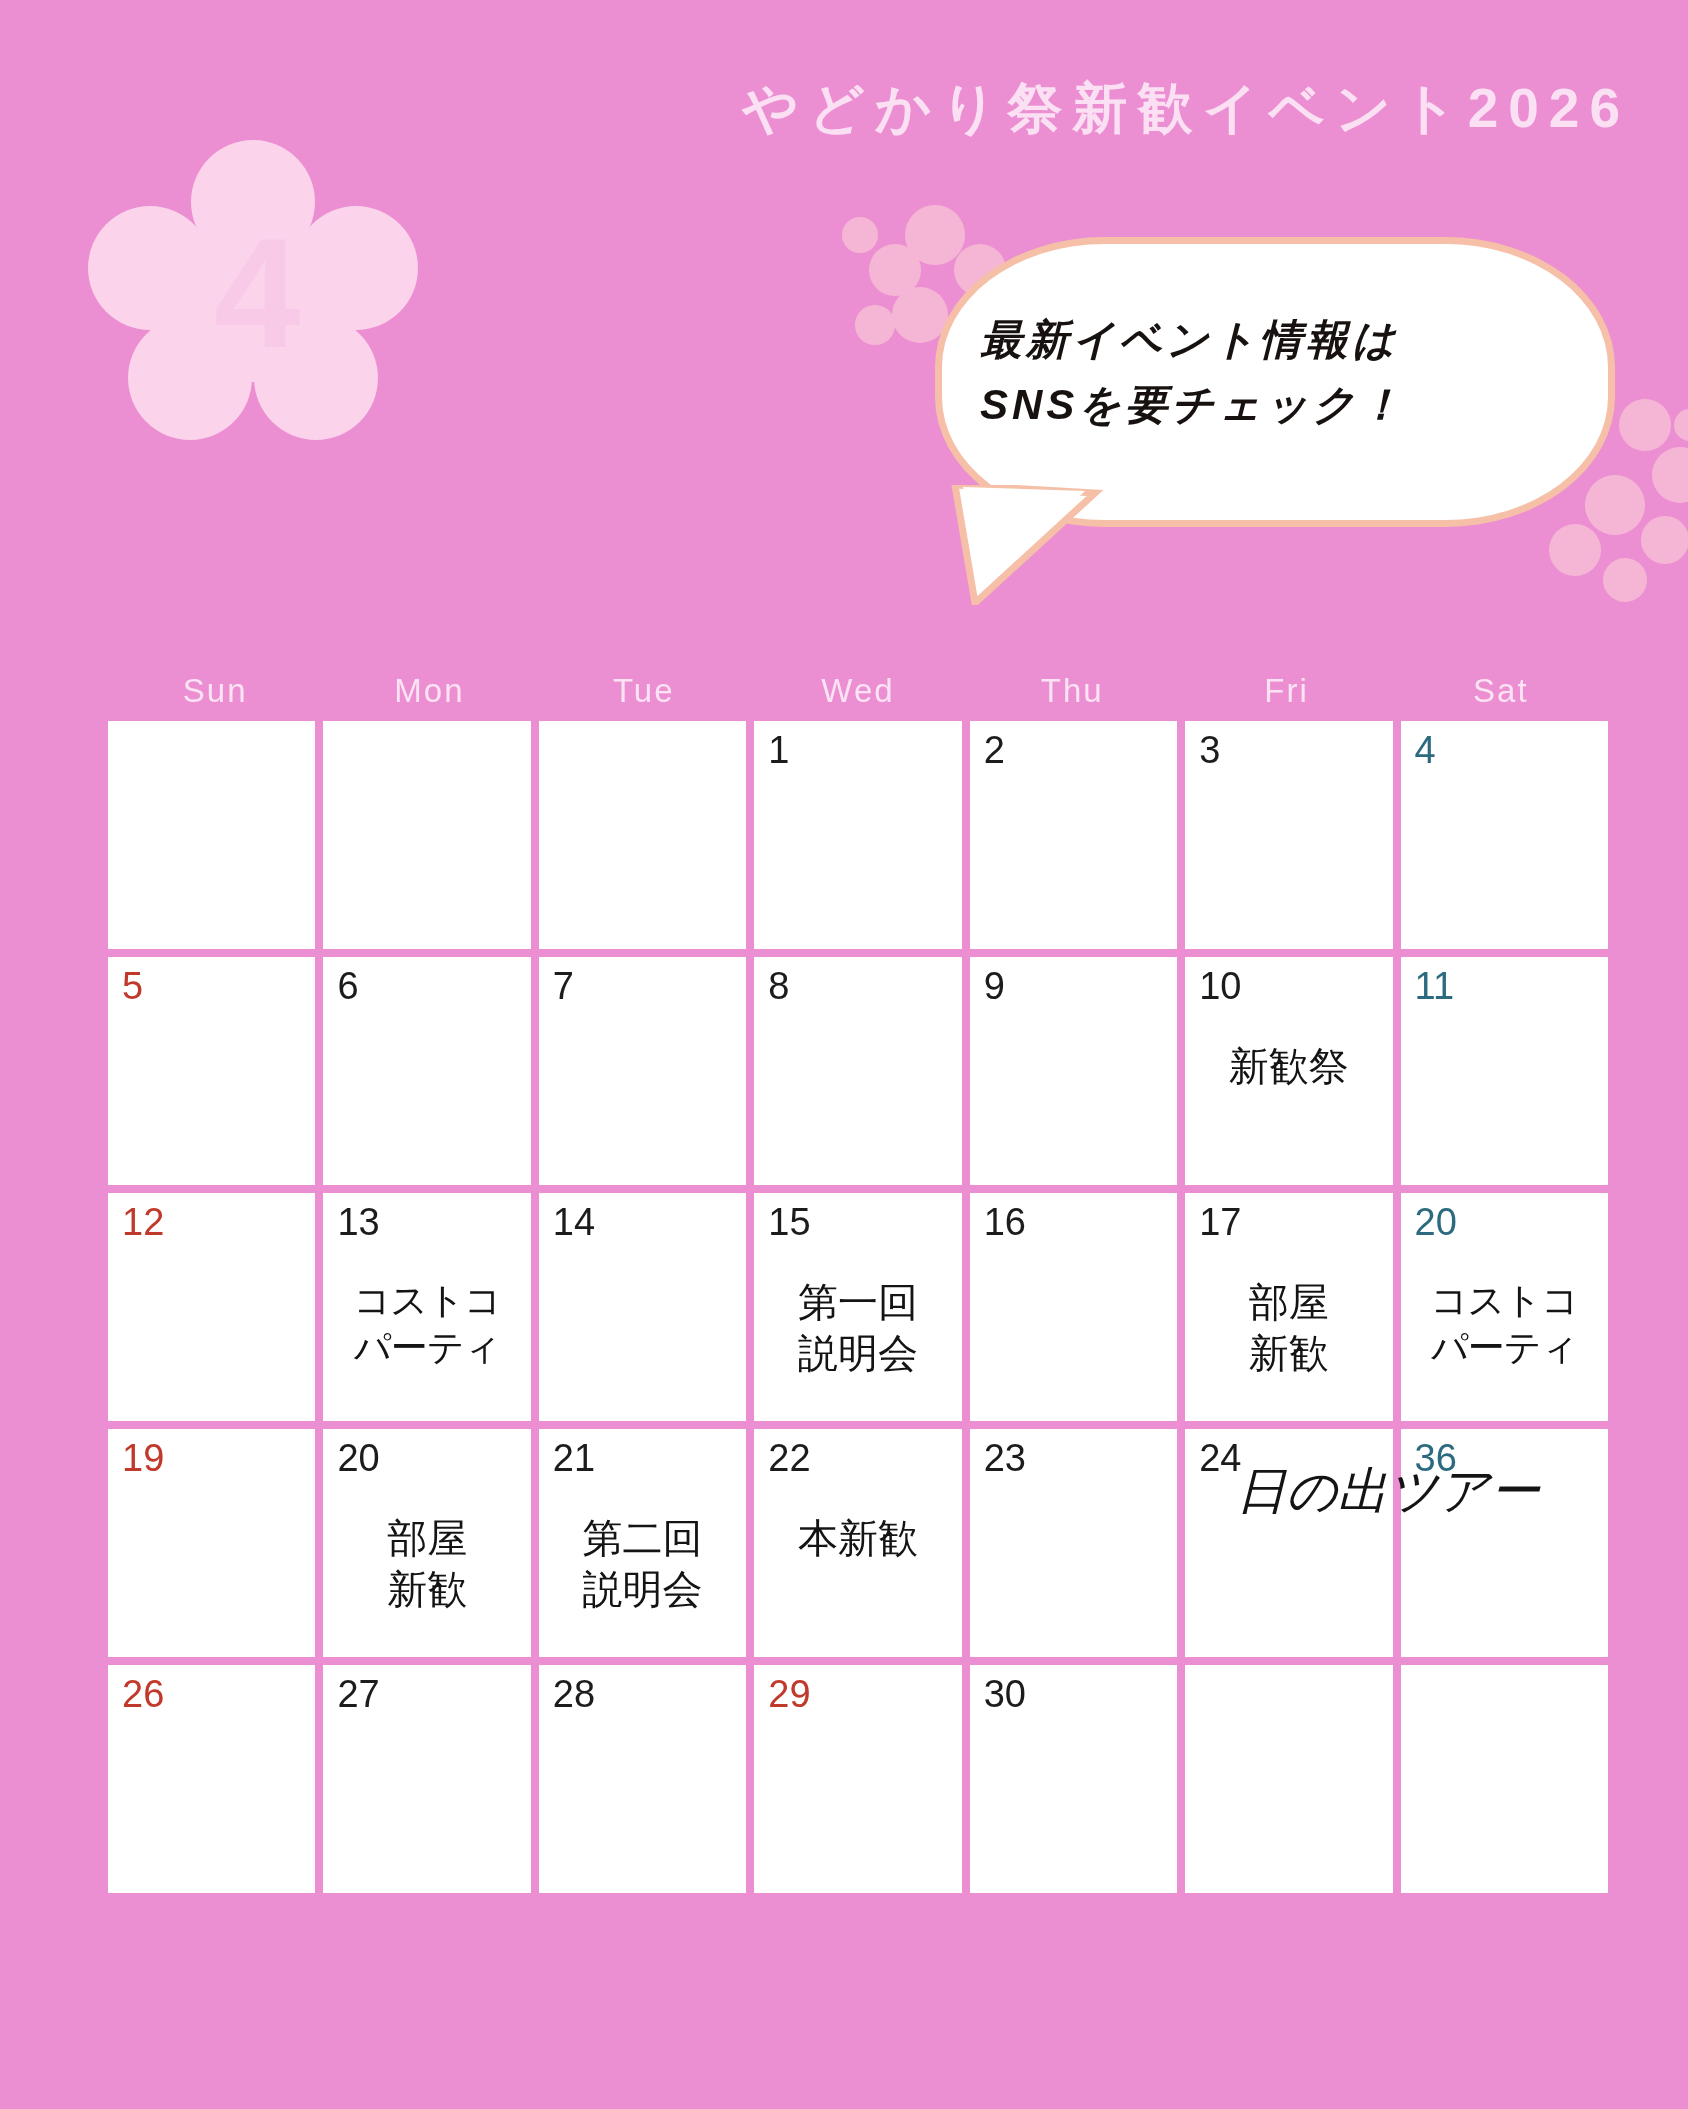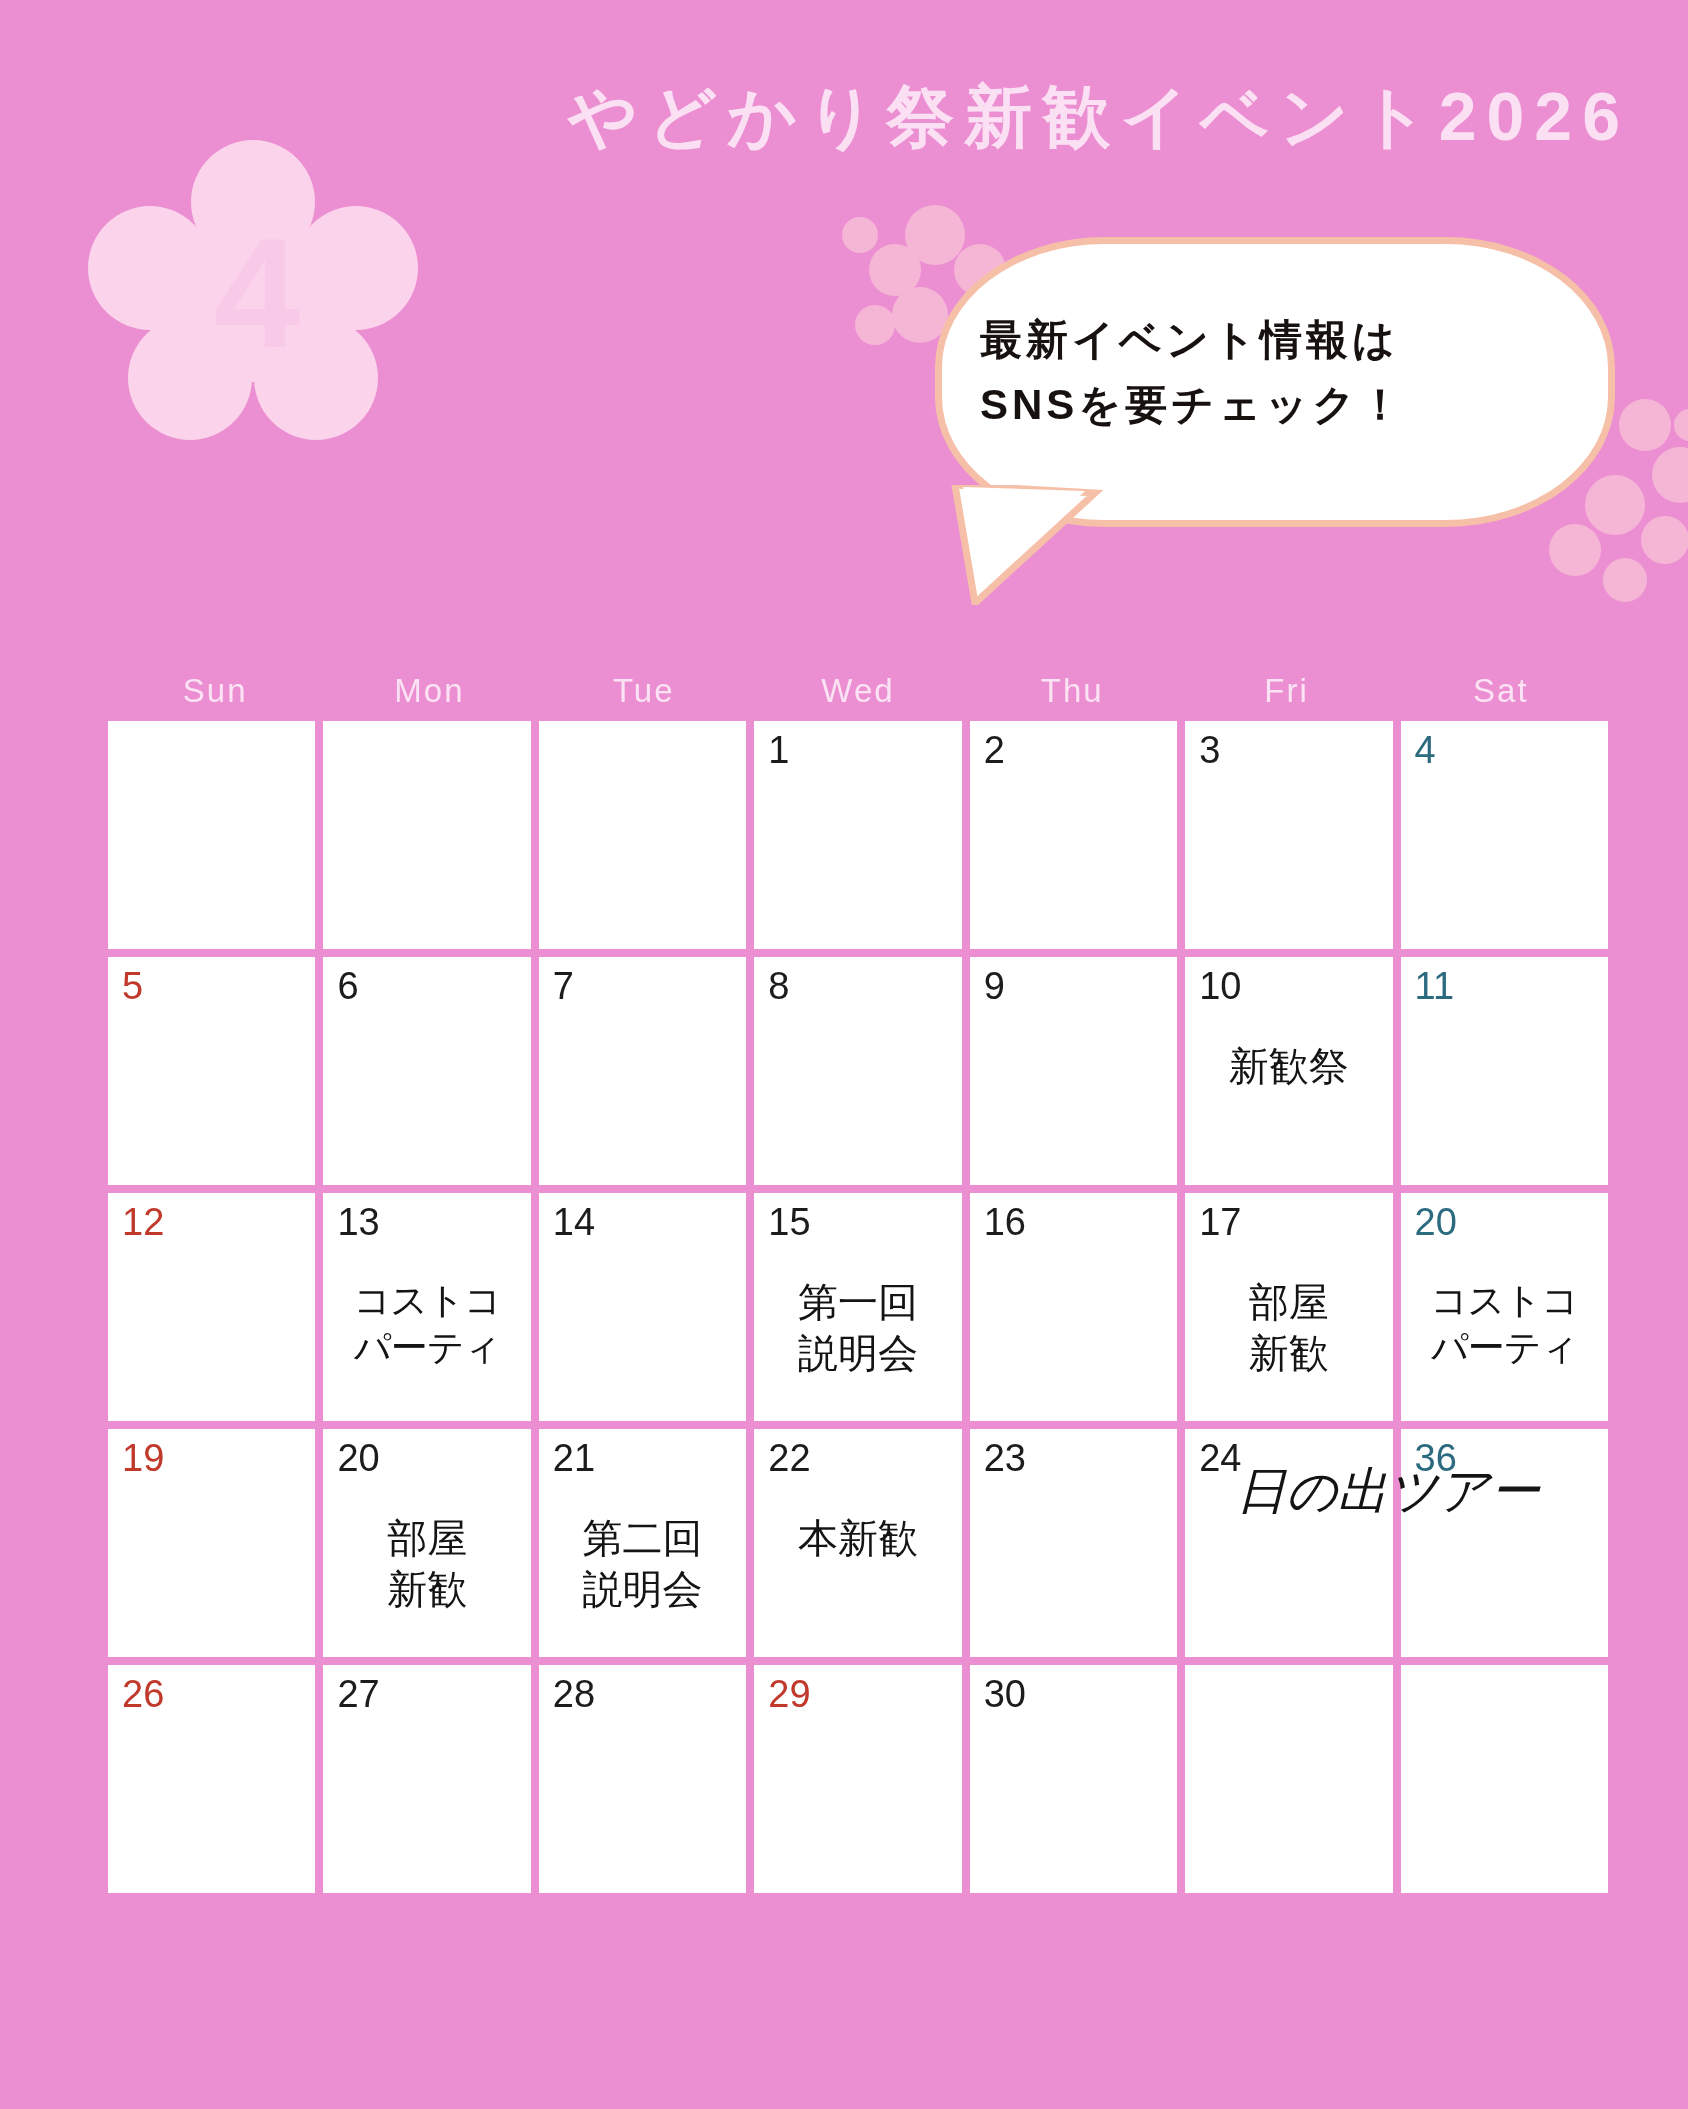--- a/index.html
+++ b/index.html
@@ -11,21 +11,21 @@
     font-family: "Liberation Sans", sans-serif;
     overflow: hidden;
     position: relative;
   }
 
   
   .header-title {
     position: absolute;
     top: 72px;
     right: 58px;
-    font-size: 68px;
+    font-size: 55px;
     letter-spacing: 10px;
     color: #fbe0f3;
     font-weight: bold;
     white-space: nowrap;
   }
 
   
   .month-badge {
     position: absolute;
     left: 88px;
@@ -80,20 +80,21 @@
     position: absolute;
     z-index: 6;
     left: 75px;
     top: 92px;
     width: 600px;
     font-size: 42px;
     line-height: 1.55;
     letter-spacing: 4px;
     color: #17120f;
     font-weight: bold;
+    font-style: italic;
   }
   .bubble-text div { white-space: nowrap; }
 
   
   .calendar {
     position: absolute;
     left: 80px;
     top: 672px;
     width: 1528px;
     padding-left: 28px;

